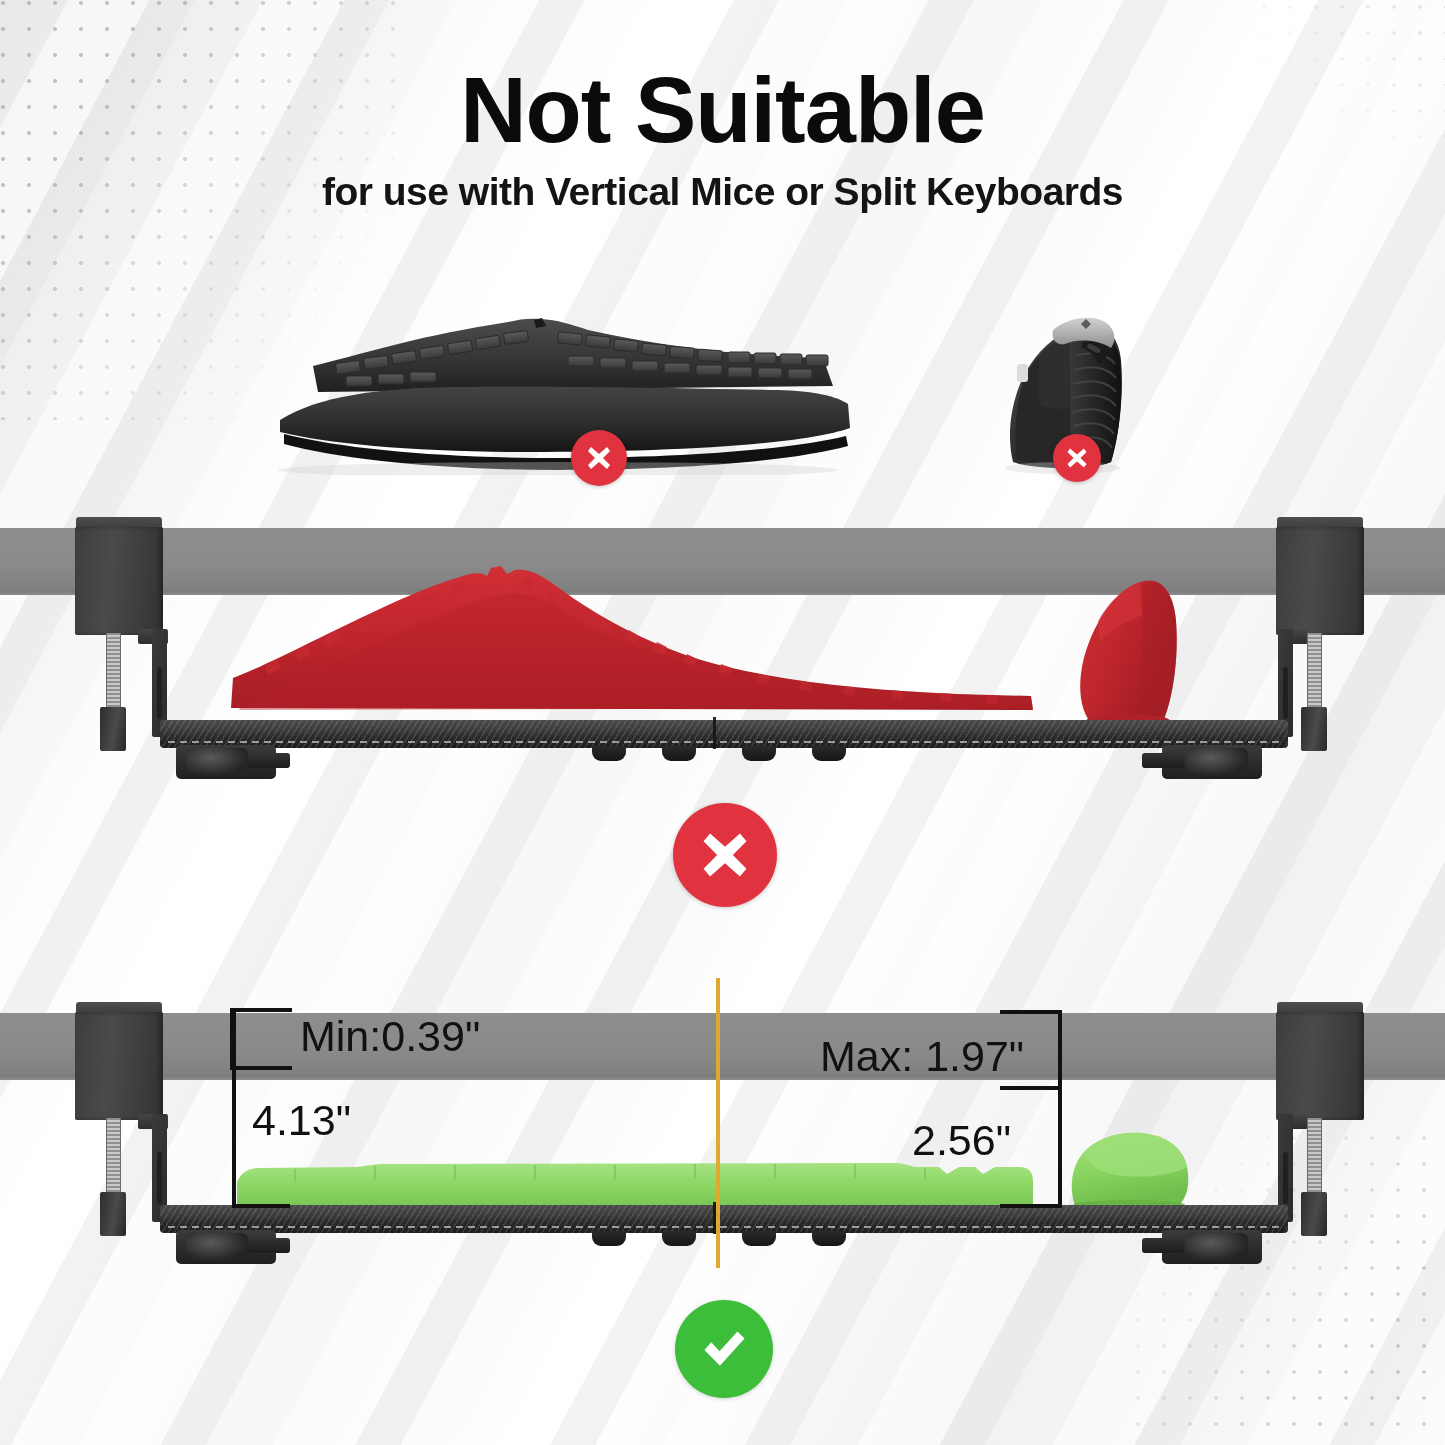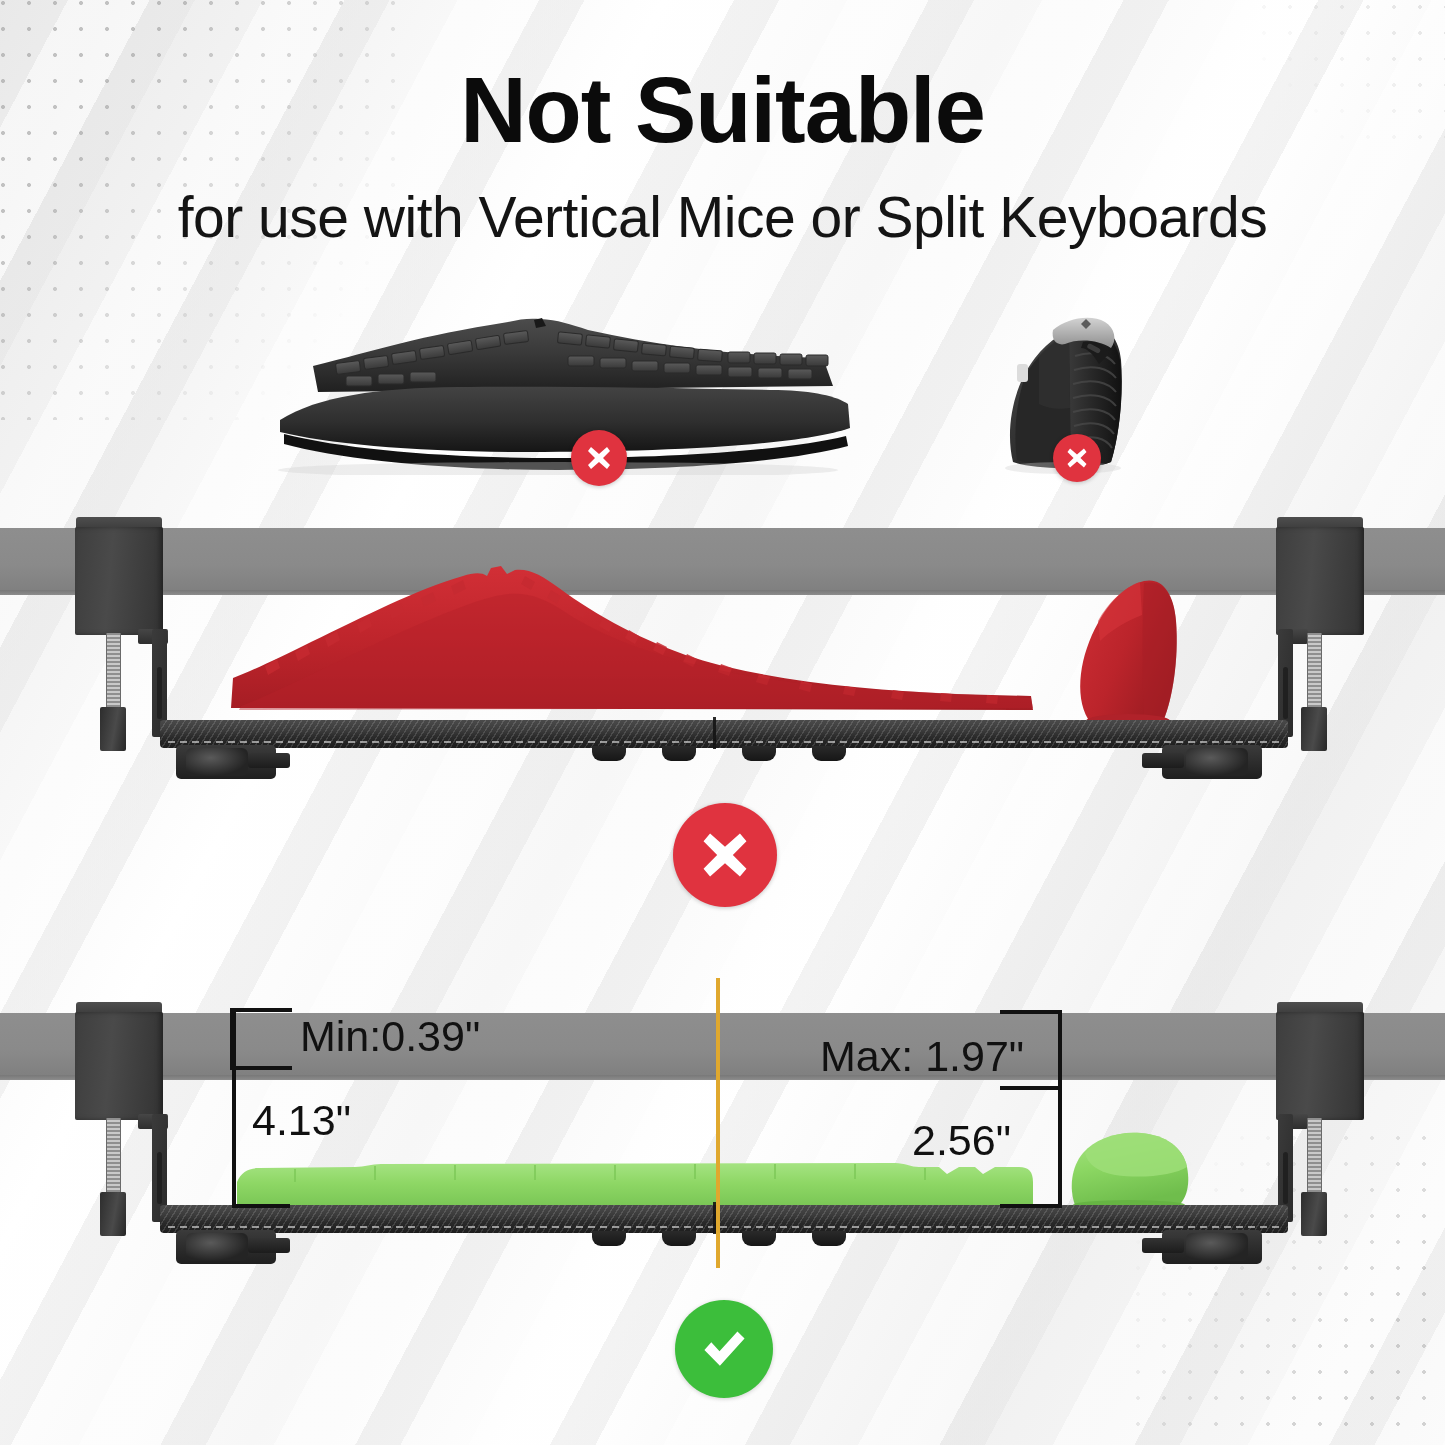--- a/index.html
+++ b/index.html
@@ -46,22 +46,22 @@
     mask-image:linear-gradient(225deg,#000 0%,rgba(0,0,0,0) 80%);
   }
 
   
   .headline{
     position:absolute;left:0;right:0;top:62px;text-align:center;
     font-size:92px;font-weight:bold;color:#0b0b0b;letter-spacing:-1px;
     line-height:1.05;
   }
   .subhead{
-    position:absolute;left:0;right:0;top:184px;text-align:center;
-    font-size:57px;font-weight:normal;color:#141414;letter-spacing:-.5px;
+    position:absolute;left:0;right:0;top:170px;text-align:center;
+    font-size:39px;font-weight:bold;color:#141414;letter-spacing:-.5px;
   }
 
   
   .badge{
     position:absolute;border-radius:50%;
     display:flex;align-items:center;justify-content:center;
   }
   .badge.red{background:#e0333f;box-shadow:0 1px 4px rgba(0,0,0,.22);}
   .badge.green{background:#3cbe3b;box-shadow:0 1px 4px rgba(0,0,0,.18);}
   .badge svg{display:block;}

